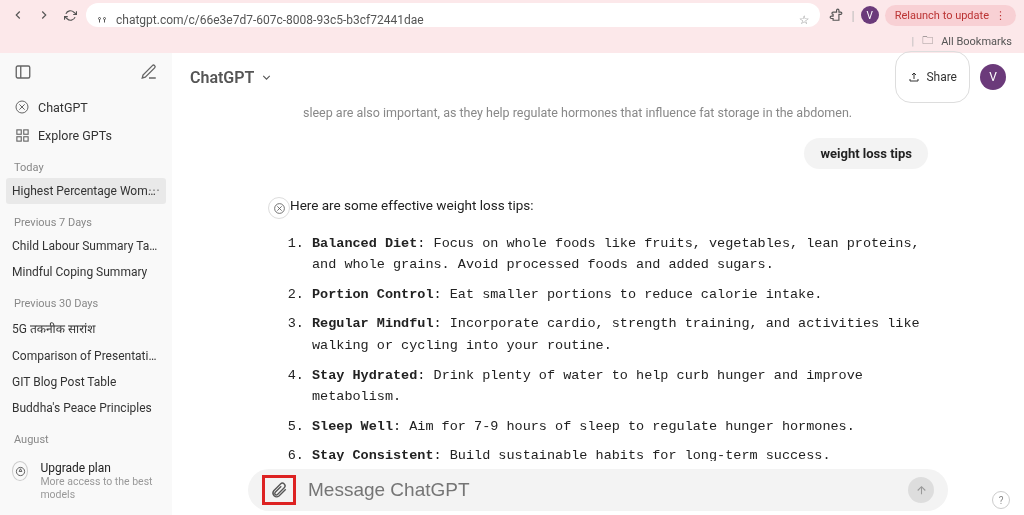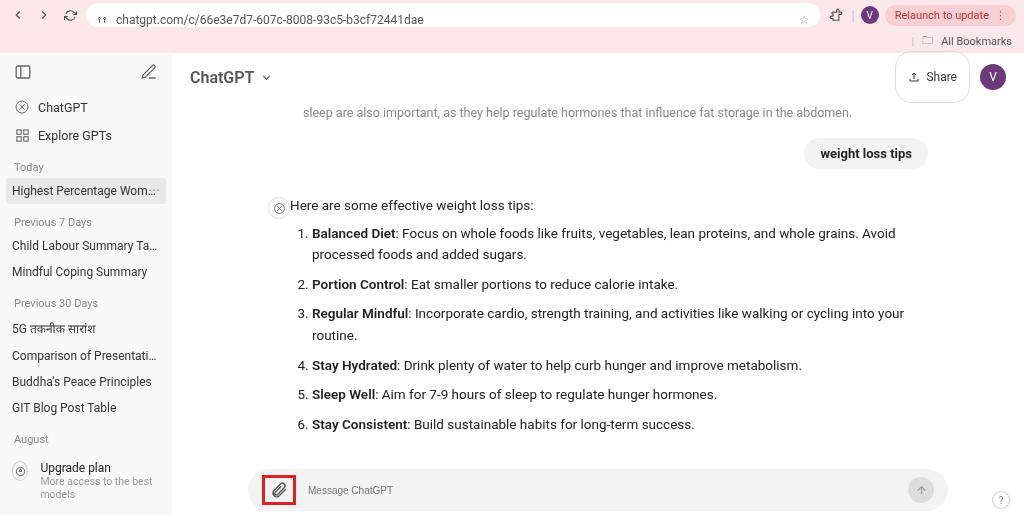--- a/index.html
+++ b/index.html
@@ -39,28 +39,28 @@
   .avatar-md { width:26px; height:26px; border-radius:50%; background:#6b3a7a; color:#fff; font-size:12px; display:flex; align-items:center; justify-content:center; }
   
   .chat { flex:1; overflow:hidden; position:relative; }
   .chat-inner { max-width:700px; margin:0 auto; padding:0 20px; }
   .cutline { color:#888; font-size:12.5px; padding:4px 0 18px 35px; white-space:nowrap; overflow:hidden; }
   .usermsg { display:flex; justify-content:flex-end; margin-bottom:26px; }
   .userbubble { background:#f3f3f3; border-radius:18px; padding:8px 16px; font-size:13px; color:#222;font-weight:bold; }
   .aimsg { display:flex; margin-bottom:10px; }
   .ai-ic { width:22px; height:22px; border:1px solid #ddd; border-radius:50%; display:flex; align-items:center; justify-content:center; font-size:11px; color:#555; flex-shrink:0; margin-top:2px; }
   .ai-body { flex:1; font-size:13.5px; color:#222; line-height:1.6; }
-  .ai-body ol { padding-left:22px; margin-top:6px; }
+  .ai-body ol { padding-left:22px; margin-top:16px;font-family:Liberation Mono, monospace; }
   .ai-body li { margin-bottom:8px; }
   .ai-body b { font-weight:600; }
   
   .composer-wrap { position:relative; padding:8px 0 4px 0; }
   .composer { max-width:700px; margin:0 auto; background:#f3f3f3; border-radius:24px; height:42px; display:flex; align-items:center; padding:0 14px; gap:12px; }
   .attach-box { border:3px solid #d22; padding:3px 5px; }
-  .composer input { flex:1; border:none; background:transparent; font-size:10px; color:#555; outline:none; }
+  .composer input { flex:1; border:none; background:transparent; font-size:19px; color:#555; outline:none; }
   .send { width:26px; height:26px; border-radius:50%; background:#ddd; display:flex; align-items:center; justify-content:center; color:#999; }
   .disclaimer { text-align:center; font-size:10.5px; color:#888; padding-top:4px; }
   .help { position:absolute; right:14px; bottom:6px; width:18px; height:18px; border:1px solid #ccc; border-radius:50%; display:flex; align-items:center; justify-content:center; font-size:10px; color:#888; }
 
   svg { display:block; }
 </style>
 </head>
 <body>
 
 <div class="browser-top">
@@ -150,22 +150,22 @@
     <div class="sb-section">Today</div>
     <div class="sb-chat active">Highest Percentage Women</div>
 
     <div class="sb-section">Previous 7 Days</div>
     <div class="sb-chat">Child Labour Summary Table</div>
     <div class="sb-chat">Mindful Coping Summary</div>
 
     <div class="sb-section">Previous 30 Days</div>
     <div class="sb-chat">5G तकनीक सारांश</div>
     <div class="sb-chat">Comparison of Presentation Tool</div>
+    <div class="sb-chat">GIT Blog Post Table</div>
     <div class="sb-chat">Buddha's Peace Principles</div>
-    <div class="sb-chat">GIT Blog Post Table</div>
 
     <div class="sb-section">August</div>
 
     <div class="sb-footer">
       <div class="sb-footer-ic">
           <svg width="11" height="11" viewBox="0 0 24 24" fill="none" stroke="currentColor" stroke-width="2">
             <circle cx="12" cy="12" r="9"></circle>
             <path d="M12 6l3 6h-6z"></path>
           </svg>
         </div>

